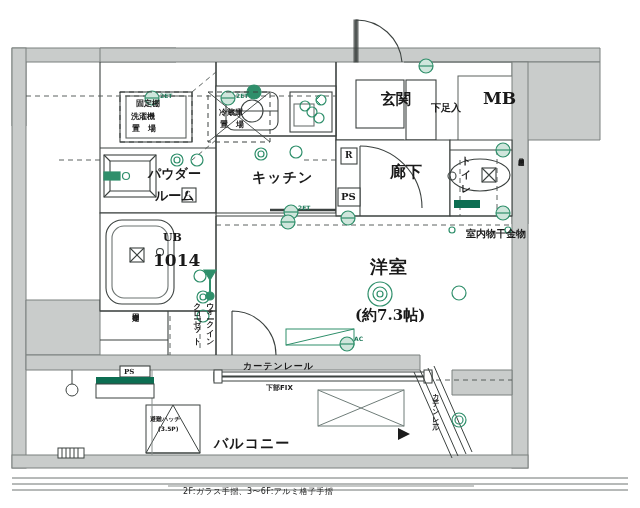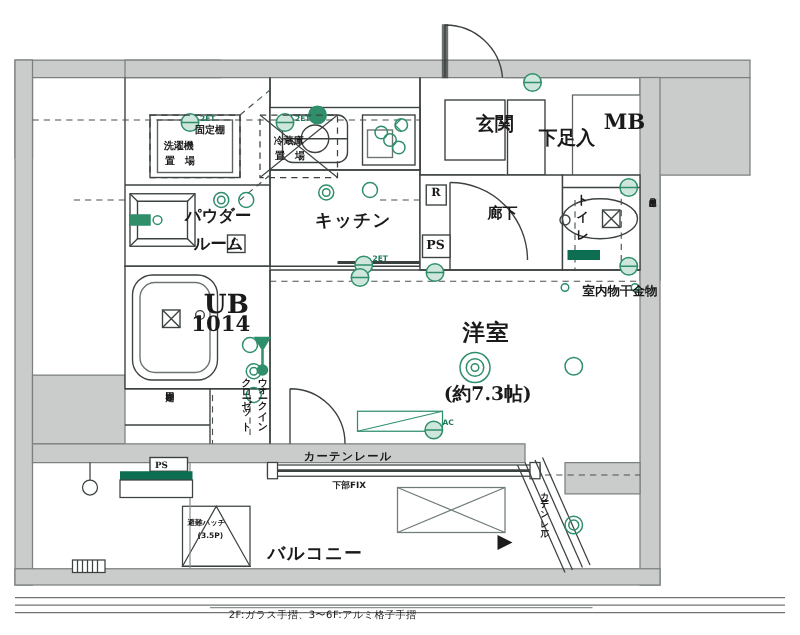--- a/index.html
+++ b/index.html
@@ -272,31 +272,31 @@
     </g>
 
     <g stroke="#8b918f">
       <path d="M168 486 H474"></path>
     </g>
   </svg>
 
   <div class="lbl serifl" style="left:252px;top:170px;font-size:14px;font-weight:700;letter-spacing:1px;">キッチン</div>
   <div class="lbl serifl" style="left:148px;top:167px;font-size:13px;font-weight:700;">パウダー</div>
   <div class="lbl serifl" style="left:155px;top:189px;font-size:13px;font-weight:700;">ルーム</div>
-  <div class="lbl serifl" style="left:163px;top:232px;font-size:21px;font-weight:700;">UB</div>
+  <div class="lbl serifl" style="left:163px;top:232px;font-size:11px;font-weight:700;">UB</div>
   <div class="lbl serifl" style="left:153px;top:252px;font-size:17px;font-weight:700;">1014</div>
   <div class="lbl serifl" style="left:381px;top:92px;font-size:15px;font-weight:700;">玄関</div>
-  <div class="lbl" style="left:431px;top:103px;font-size:15px;font-weight:700;">下足入</div>
+  <div class="lbl" style="left:431px;top:103px;font-size:10px;font-weight:700;">下足入</div>
   <div class="lbl serifl" style="left:483px;top:90px;font-size:17px;font-weight:700;">MB</div>
-  <div class="lbl serifl" style="left:390px;top:164px;font-size:12px;font-weight:700;">廊下</div>
+  <div class="lbl serifl" style="left:390px;top:164px;font-size:16px;font-weight:700;">廊下</div>
   <div class="lbl serifl" style="left:370px;top:258px;font-size:18px;font-weight:700;letter-spacing:1px;">洋室</div>
   <div class="lbl serifl" style="left:355px;top:308px;font-size:15px;font-weight:700;">(約7.3帖)</div>
   <div class="lbl serifl" style="left:214px;top:436px;font-size:14px;font-weight:700;letter-spacing:1px;">バルコニー</div>
 
-  <div class="lbl" style="left:156px;top:100px;font-size:8px;font-weight:700;">固定棚</div>
+  <div class="lbl" style="left:136px;top:100px;font-size:8px;font-weight:700;">固定棚</div>
   <div class="lbl" style="left:131px;top:113px;font-size:8px;font-weight:700;">洗濯機</div>
   <div class="lbl" style="left:132px;top:125px;font-size:8px;font-weight:700;">置　場</div>
   <div class="lbl" style="left:219px;top:109px;font-size:8px;font-weight:700;">冷蔵庫</div>
   <div class="lbl" style="left:220px;top:121px;font-size:8px;font-weight:700;">置　場</div>
   <div class="lbl" style="left:466px;top:229px;font-size:10px;font-weight:700;text-align:center;">室内物干金物</div>
   <div class="lbl" style="left:243px;top:362px;font-size:9px;font-weight:700;letter-spacing:1px;">カーテンレール</div>
   <div class="lbl" style="left:255px;top:385px;font-size:7px;font-weight:700;margin-left:11px;">下部FIX</div>
   <div class="lbl serifl" style="left:461px;top:156px;font-size:10px;font-weight:700;">ト</div>
   <div class="lbl serifl" style="left:461px;top:170px;font-size:10px;font-weight:700;">イ</div>
   <div class="lbl serifl" style="left:461px;top:184px;font-size:10px;font-weight:700;">レ</div>

